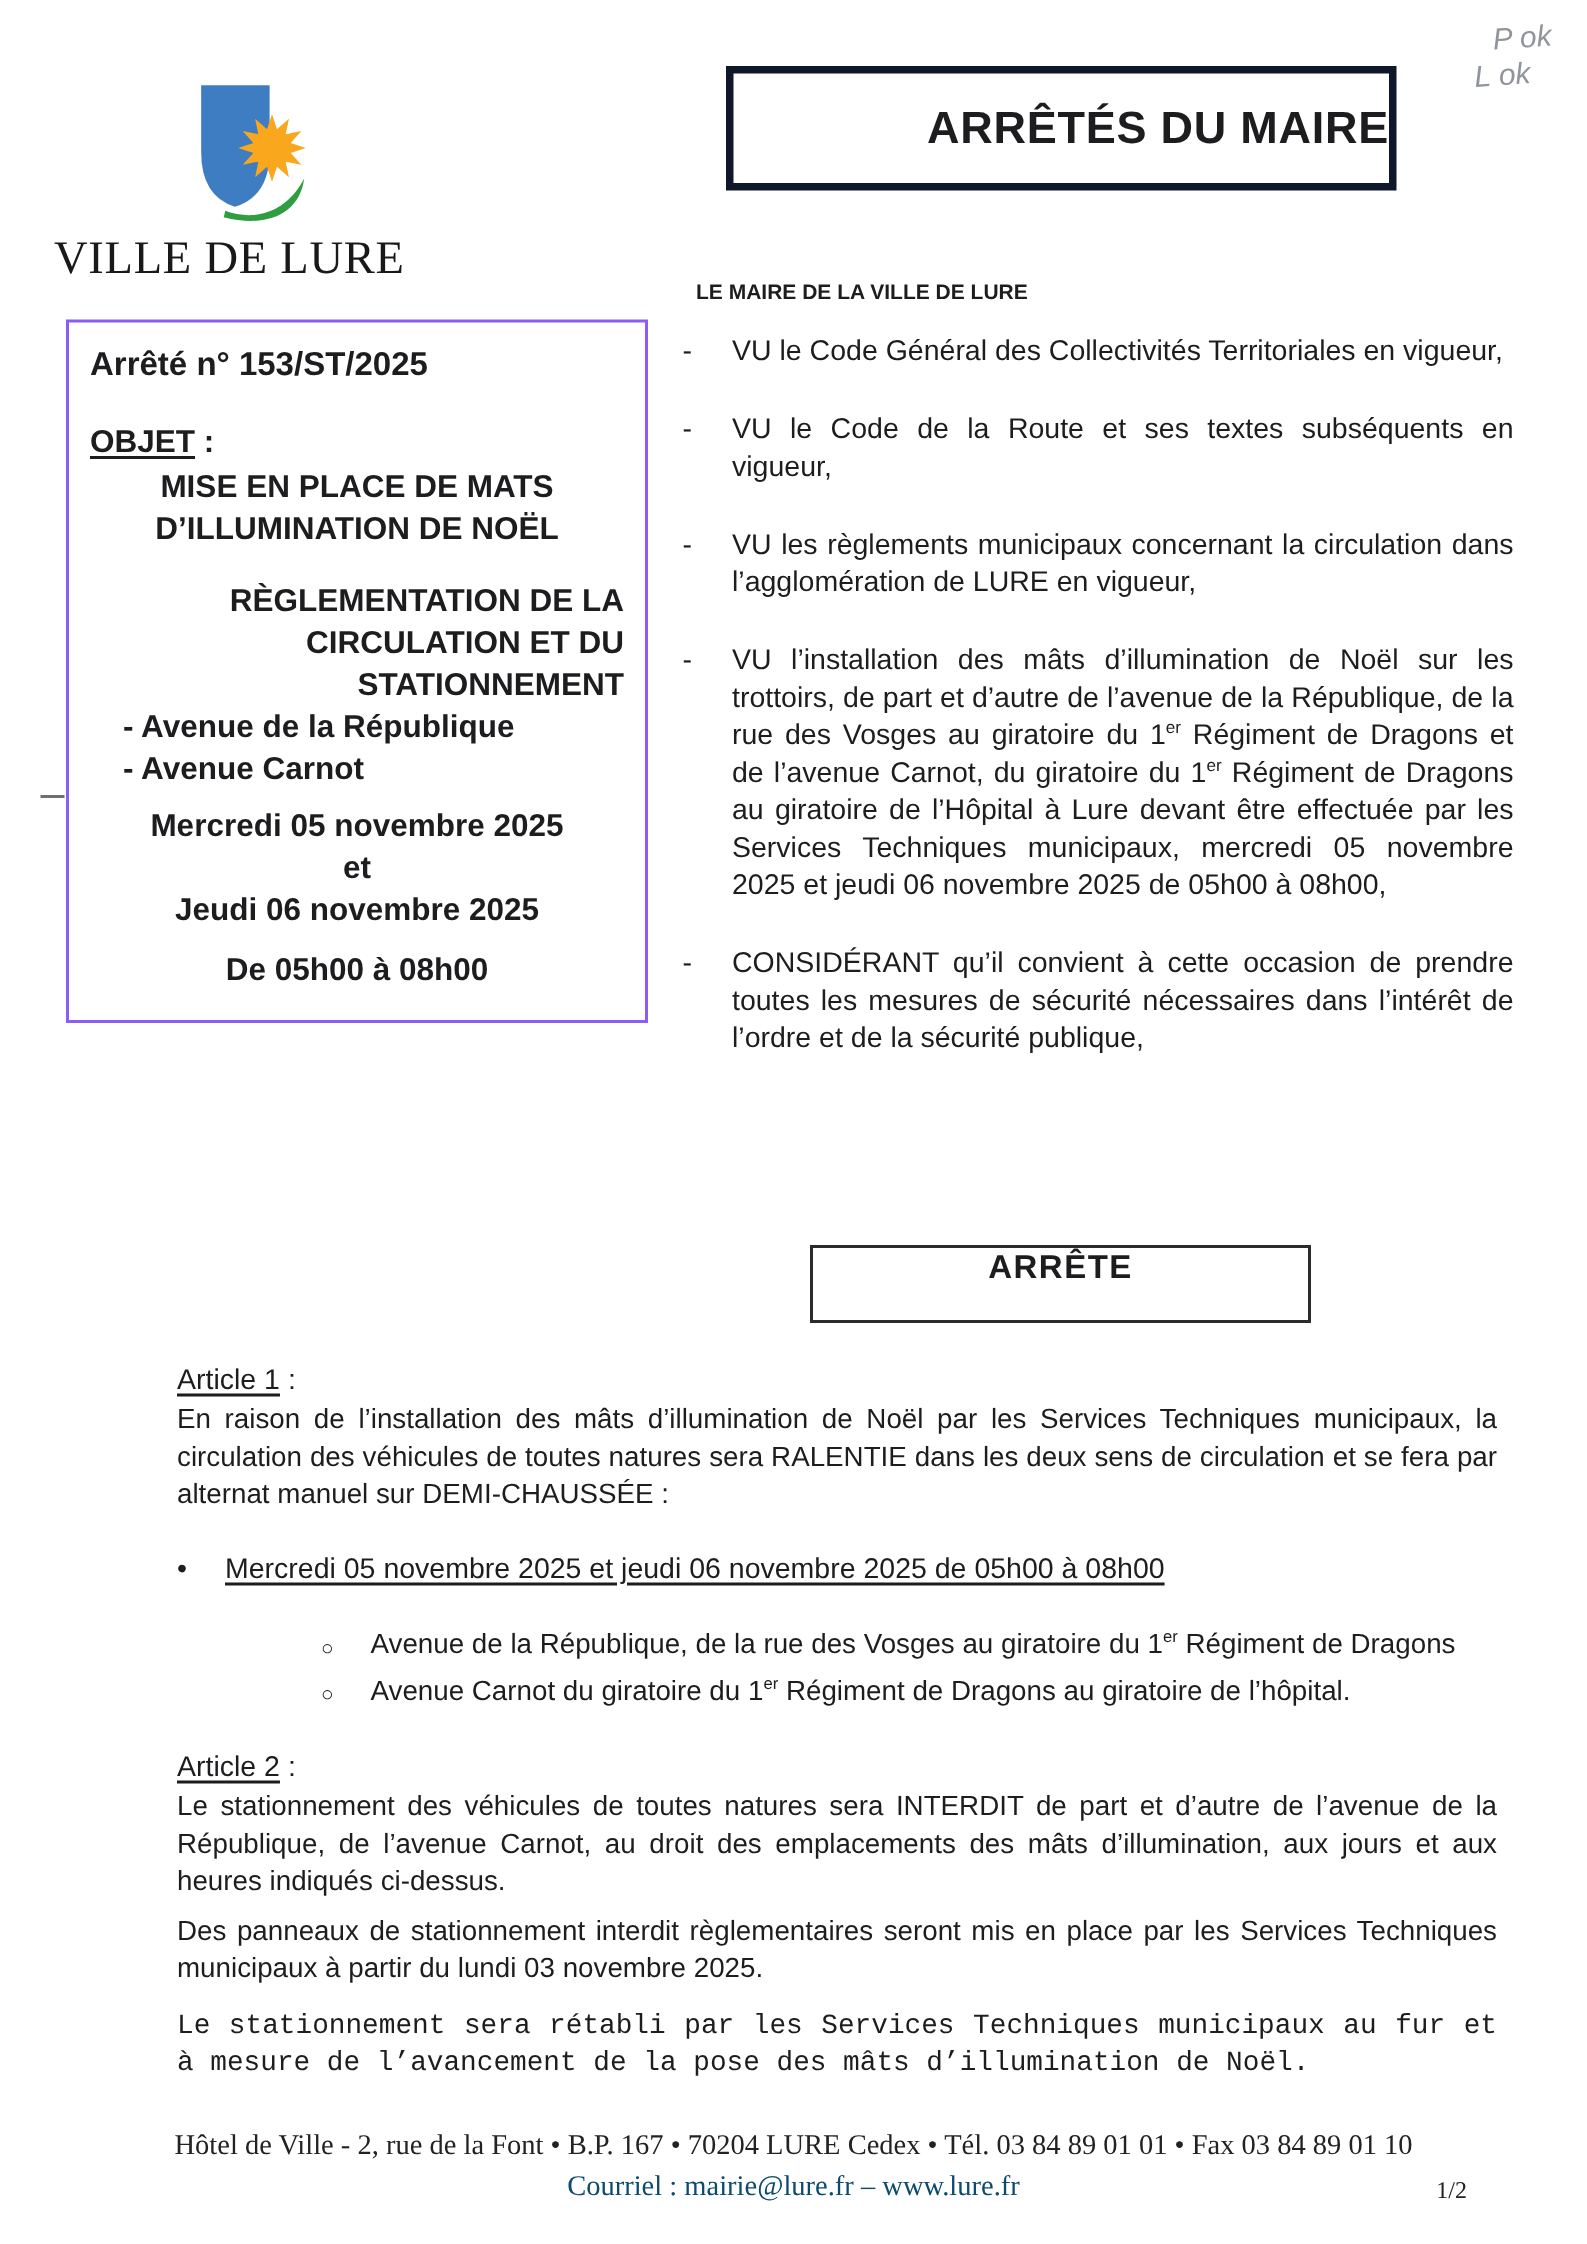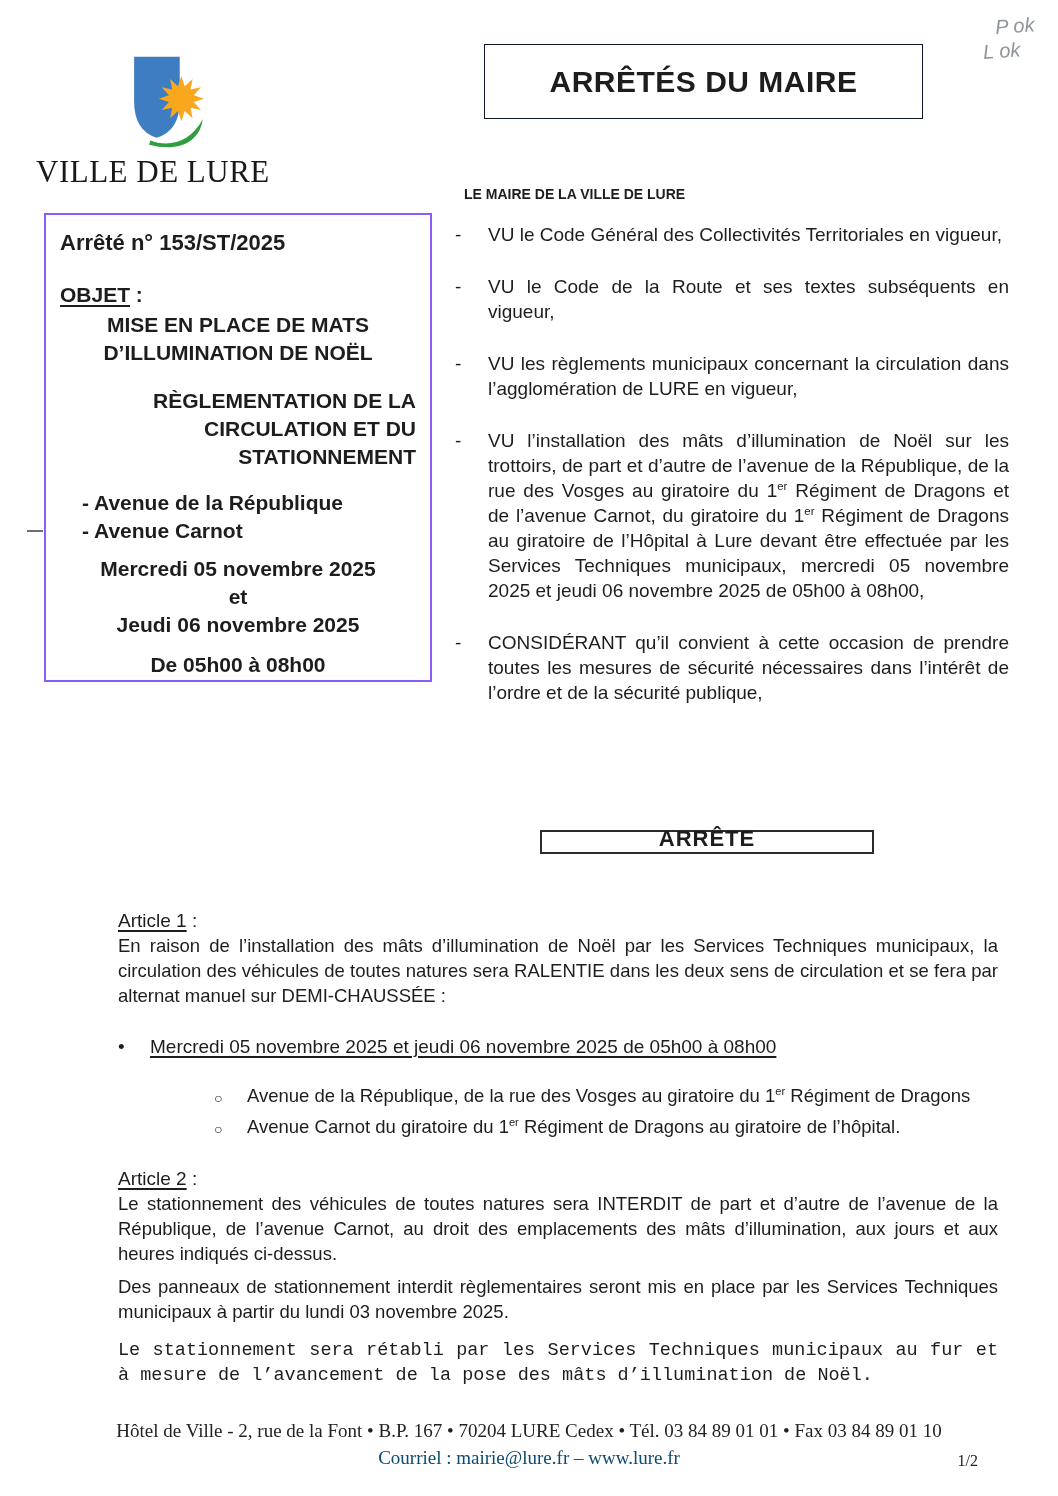--- a/index.html
+++ b/index.html
@@ -12,48 +12,48 @@
   .handwrite{position:absolute;left:986px;top:14px;color:#90959b;
     font-style:italic;font-size:20px;line-height:24px;transform:rotate(-4deg);}
   .handwrite .hw2{display:block;margin-left:-4px;}
   .handwrite .hw1{display:block;margin-left:10px;}
   
   .logo{position:absolute;left:118px;top:50px;width:102px;height:108px;}
   .orgname{position:absolute;left:36px;top:154px;font-family:"Liberation Serif",serif;
     font-size:31px;letter-spacing:0.5px;color:#191919;white-space:nowrap;}
   
   .titlebox{position:absolute;left:484px;top:44px;width:437px;height:73px;
-    border:1px solid #0f172a;display:flex;align-items:center;justify-content:center;
+    border:5px solid #0f172a;display:flex;align-items:center;justify-content:flex-end;
     font-size:30px;font-weight:bold;letter-spacing:0.5px;}
   
   .authority{position:absolute;left:464px;top:186px;font-size:14px;font-weight:bold;}
   
   .decreebox{position:absolute;left:44px;top:213px;width:388px;height:469px;
     border:2px solid #8b5cf6;box-sizing:border-box;padding:14px 14px 0 14px;
     font-weight:bold;font-size:21px;line-height:28px;}
   .db-number{font-size:22px;}
   .db-objet{margin-top:24px;}
   .db-sub{text-align:center;}
   .db-sub.first{margin-top:2px;}
   .db-reg{text-align:right;}
   .db-reg.first{margin-top:20px;}
   .db-street{padding-left:22px;}
-  .db-street.first{margin-top:18px;}
+  .db-street.first{}
   .db-date{text-align:center;}
   .db-date.first{margin-top:10px;}
   .db-hours{text-align:center;margin-top:12px;}
   
   .recitals{position:absolute;left:455px;top:222px;width:554px;
     font-size:19px;line-height:25px;}
   .recital{display:flex;margin-bottom:27px;}
   .recital .dash{width:33px;flex:0 0 33px;}
   .recital .rtext{flex:1;text-align:justify;}
   
-  .arretebox{position:absolute;left:540px;top:830px;width:334px;height:24px;
-    border:2px solid #2b2b2b;box-sizing:border-box;display:flex;align-items:flex-end;
+  .arretebox{position:absolute;left:540px;top:830px;width:334px;height:52px;
+    border:2px solid #2b2b2b;box-sizing:border-box;display:flex;align-items:flex-start;
     justify-content:center;font-size:22px;font-weight:bold;letter-spacing:1px;}
   
   .articles{position:absolute;left:118px;top:908px;width:880px;
     font-size:18.5px;line-height:25px;}
   .art-head{font-size:19px;font-weight:bold;}
   .art-body{text-align:justify;margin:0;}
   .bullet-row{display:flex;margin-top:26px;font-size:19px;}
   .bullet-row .bmark{width:32px;flex:0 0 32px;}
   .subs{margin-top:24px;}
   .sub-row{display:flex;margin-left:96px;margin-bottom:3px;}

